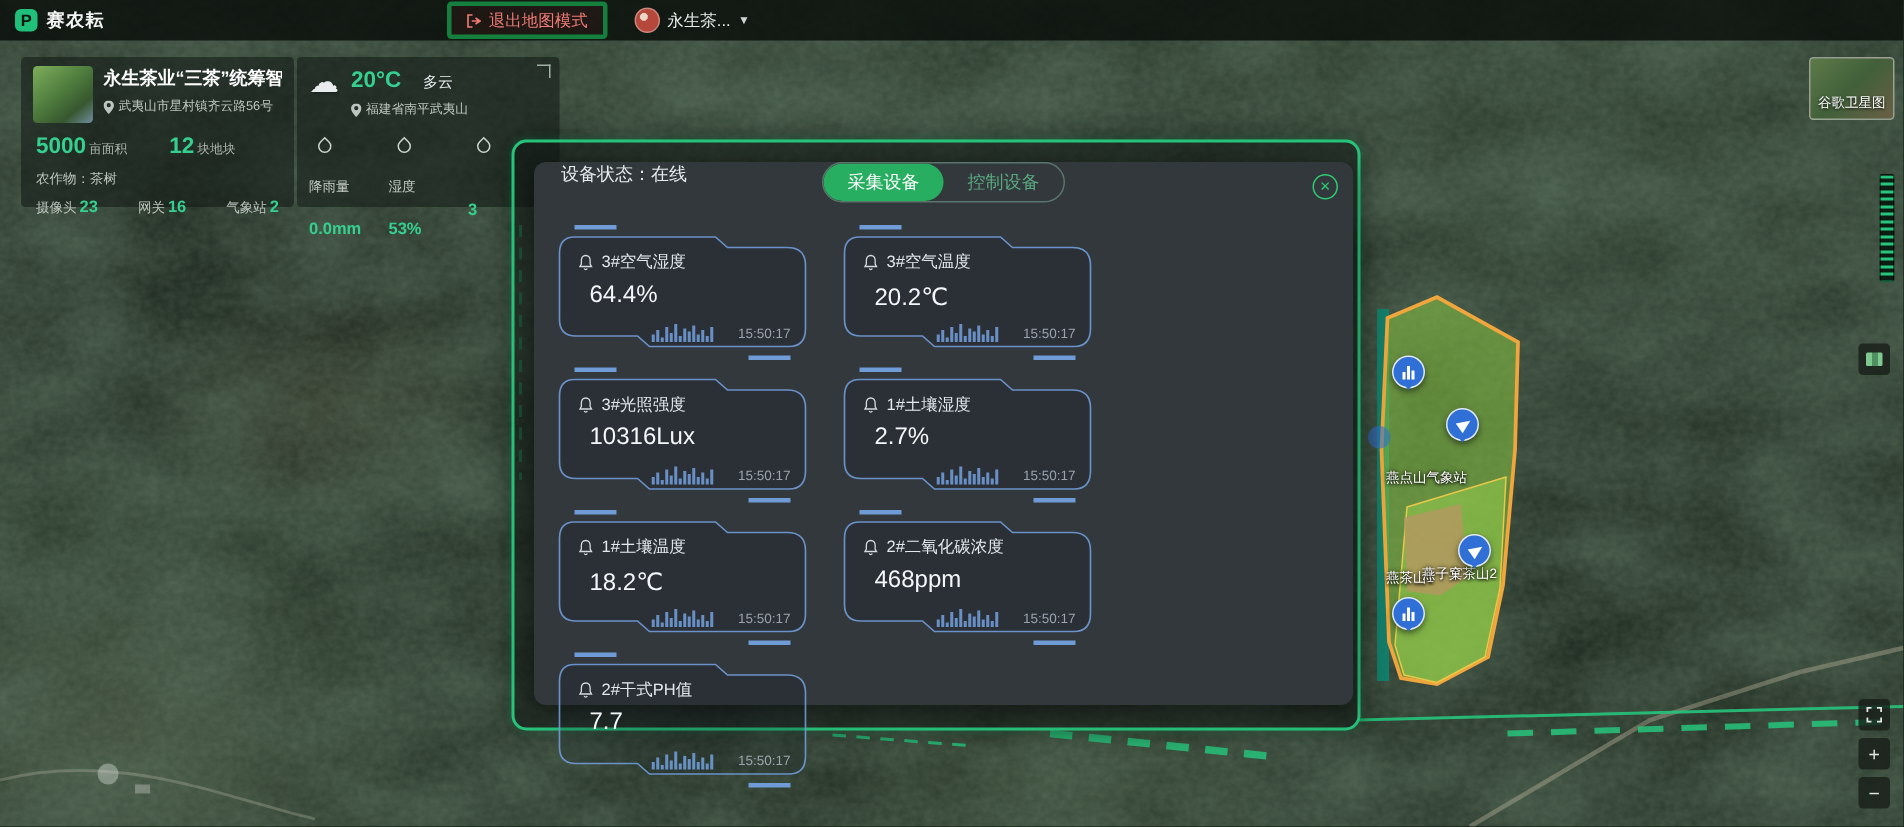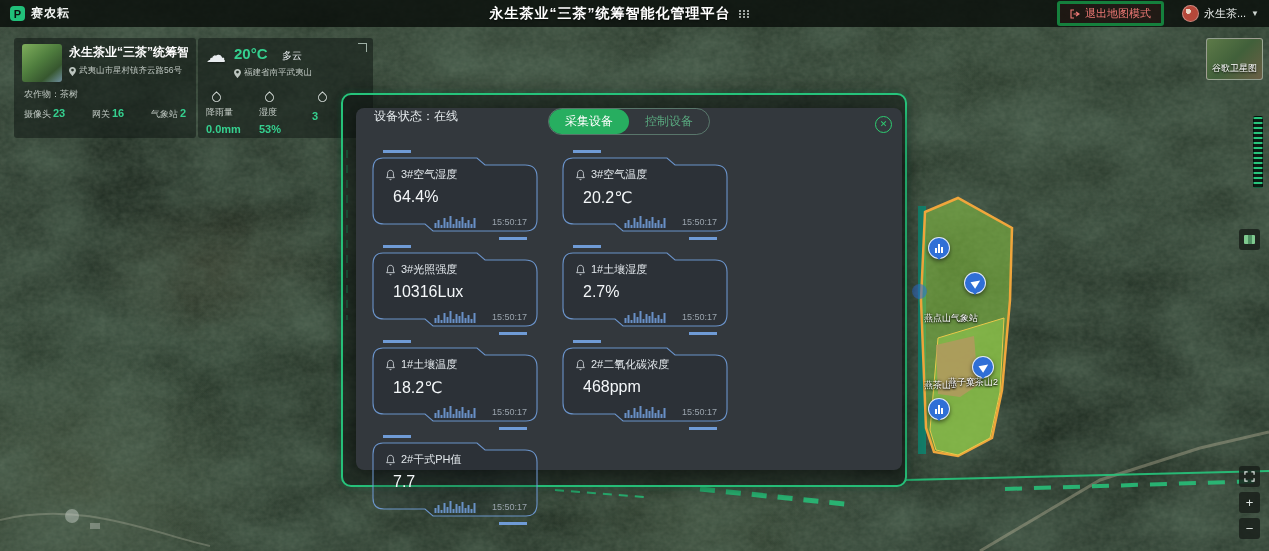--- a/index.html
+++ b/index.html
@@ -63,21 +63,21 @@
   .weather-card { position:absolute; left:198px; top:38px; width:175px; height:100px; z-index:5;
     background:rgba(16,24,20,.55); border-radius:3px; padding:7px 8px; color:#cfd6d2; }
   .weather-top { display:flex; align-items:flex-start; gap:8px; }
   .cloud-icon { font-size:20px; color:#e8ecef; line-height:20px; text-shadow:0 1px 2px rgba(0,0,0,.4); }
   .weather-temp { color:#35d08f; font-size:15px; font-weight:bold; }
   .weather-cond { color:#e8ecef; font-size:10px; margin-left:10px; }
   .weather-loc { display:flex; align-items:center; gap:3px; font-size:8.5px; color:#bcc5bf; margin-top:4px; }
   .expand-icon { position:absolute; right:6px; top:5px; width:9px; height:9px;
     border-top:1.5px solid #9fb0a6; border-right:1.5px solid #9fb0a6; cursor:pointer; }
   .weather-metrics { display:flex; margin-top:12px; }
-  .metric { width:62px; display:flex; flex-direction:column; gap:4px; }
+  .metric { width:62px; display:flex; flex-direction:column; gap:16px; }
   .metric-icon { width:9px; height:9px; border:1px solid #cfd6d2; border-radius:0 50% 50% 50%;
     transform:rotate(45deg); margin:2px 0 0 6px; }
   .metric-label { font-size:9px; color:#c4ccc6; }
   .metric-value { font-size:11px; font-weight:bold; color:#35d08f; }
 
   
   .region-panel { position:absolute; left:341px; top:93px; width:566px; height:394px; z-index:10;
     border:2px solid #27c57c; border-radius:10px; background:rgba(15,22,18,.55);
     box-shadow:0 0 16px rgba(0,0,0,.45), 0 0 6px rgba(39,197,124,.35); }
   .device-modal { position:absolute; left:356px; top:108px; width:546px; height:362px; z-index:12;
@@ -173,34 +173,20 @@
     <line x1="905" y1="480" x2="1269" y2="471" stroke="#27c57c" stroke-width="2" opacity="0.9"></line>
     <line x1="1005" y1="489" x2="1262" y2="481" stroke="#27c57c" stroke-width="4" stroke-dasharray="17 12" opacity="0.85"></line>
     <line x1="347" y1="150" x2="347" y2="320" stroke="#27c57c" stroke-width="2" stroke-dasharray="8 7" opacity="0.6"></line>
   </svg>
 
   <div class="header">
     <div class="logo-wrap">
       <div class="logo-mark">P</div>
       <span class="logo-text">赛农耘</span>
     </div>
-    <div class="header-center">
-      <span class="header-title">永生茶业“三茶”统筹智能化管理平台</span>
-      <span class="grid-icon">
-        <i></i>
-          <i></i>
-          <i></i>
-          <i></i>
-          <i></i>
-          <i></i>
-          <i></i>
-          <i></i>
-          <i></i>
-      </span>
-    </div>
     <div class="header-right">
       <div class="exit-btn">
         <svg width="10" height="10" viewBox="0 0 10 10">
           <path d="M4 1 H1 V9 H4 M6 3 L9 5 6 7 M3.5 5 H9" stroke="#ef7a76" stroke-width="1.1" fill="none"></path>
         </svg>
         <span>退出地图模式</span>
       </div>
       <div class="user-chip">
         <span class="avatar"></span>
         <span class="user-name">永生茶...</span>
@@ -214,20 +200,28 @@
       <div class="farm-thumb"></div>
       <div style="min-width:0;">
         <div class="farm-title">永生茶业“三茶”统筹智能...</div>
         <div class="farm-addr">
           <svg class="pin-svg" width="7" height="9" viewBox="0 0 10 13">
             <path d="M5 0 C2 0 0 2 0 5 C0 8 5 13 5 13 C5 13 10 8 10 5 C10 2 8 0 5 0 Z M5 6.5 A2 2 0 1 1 5 2.5 A2 2 0 1 1 5 6.5" fill="#bcc5bf"></path>
           </svg>
           <span>武夷山市星村镇齐云路56号</span>
         </div>
       </div>
+    </div>
+    <div class="farm-stats">
+      <span>
+        <span class="stat-value">5000</span><span class="stat-label">亩面积</span>
+      </span>
+      <span>
+        <span class="stat-value">12</span><span class="stat-label">块地块</span>
+      </span>
     </div>
     <div class="farm-crop">
       <span>农作物：</span><span>茶树</span>
     </div>
     <div class="farm-devices">
       <span><span>摄像头</span><span class="device-val">23</span></span>
       <span><span>网关</span><span class="device-val">16</span></span>
       <span><span>气象站</span><span class="device-val">2</span></span>
     </div>
   </div>

